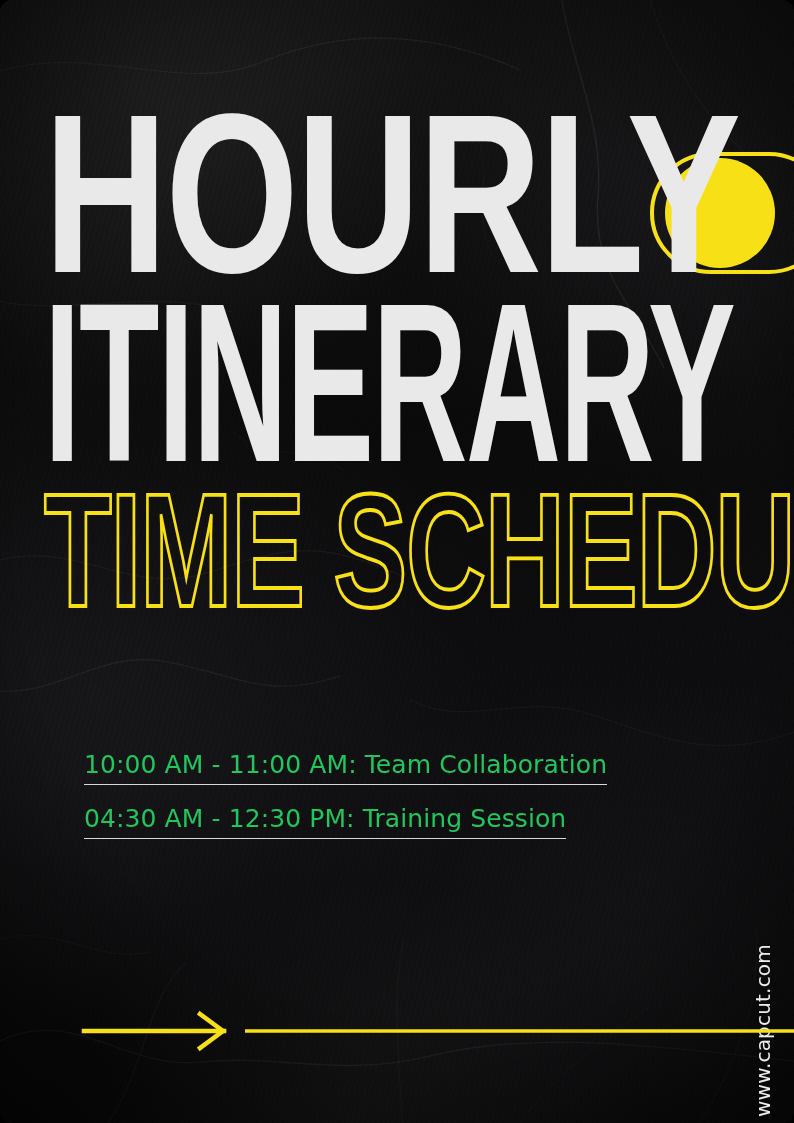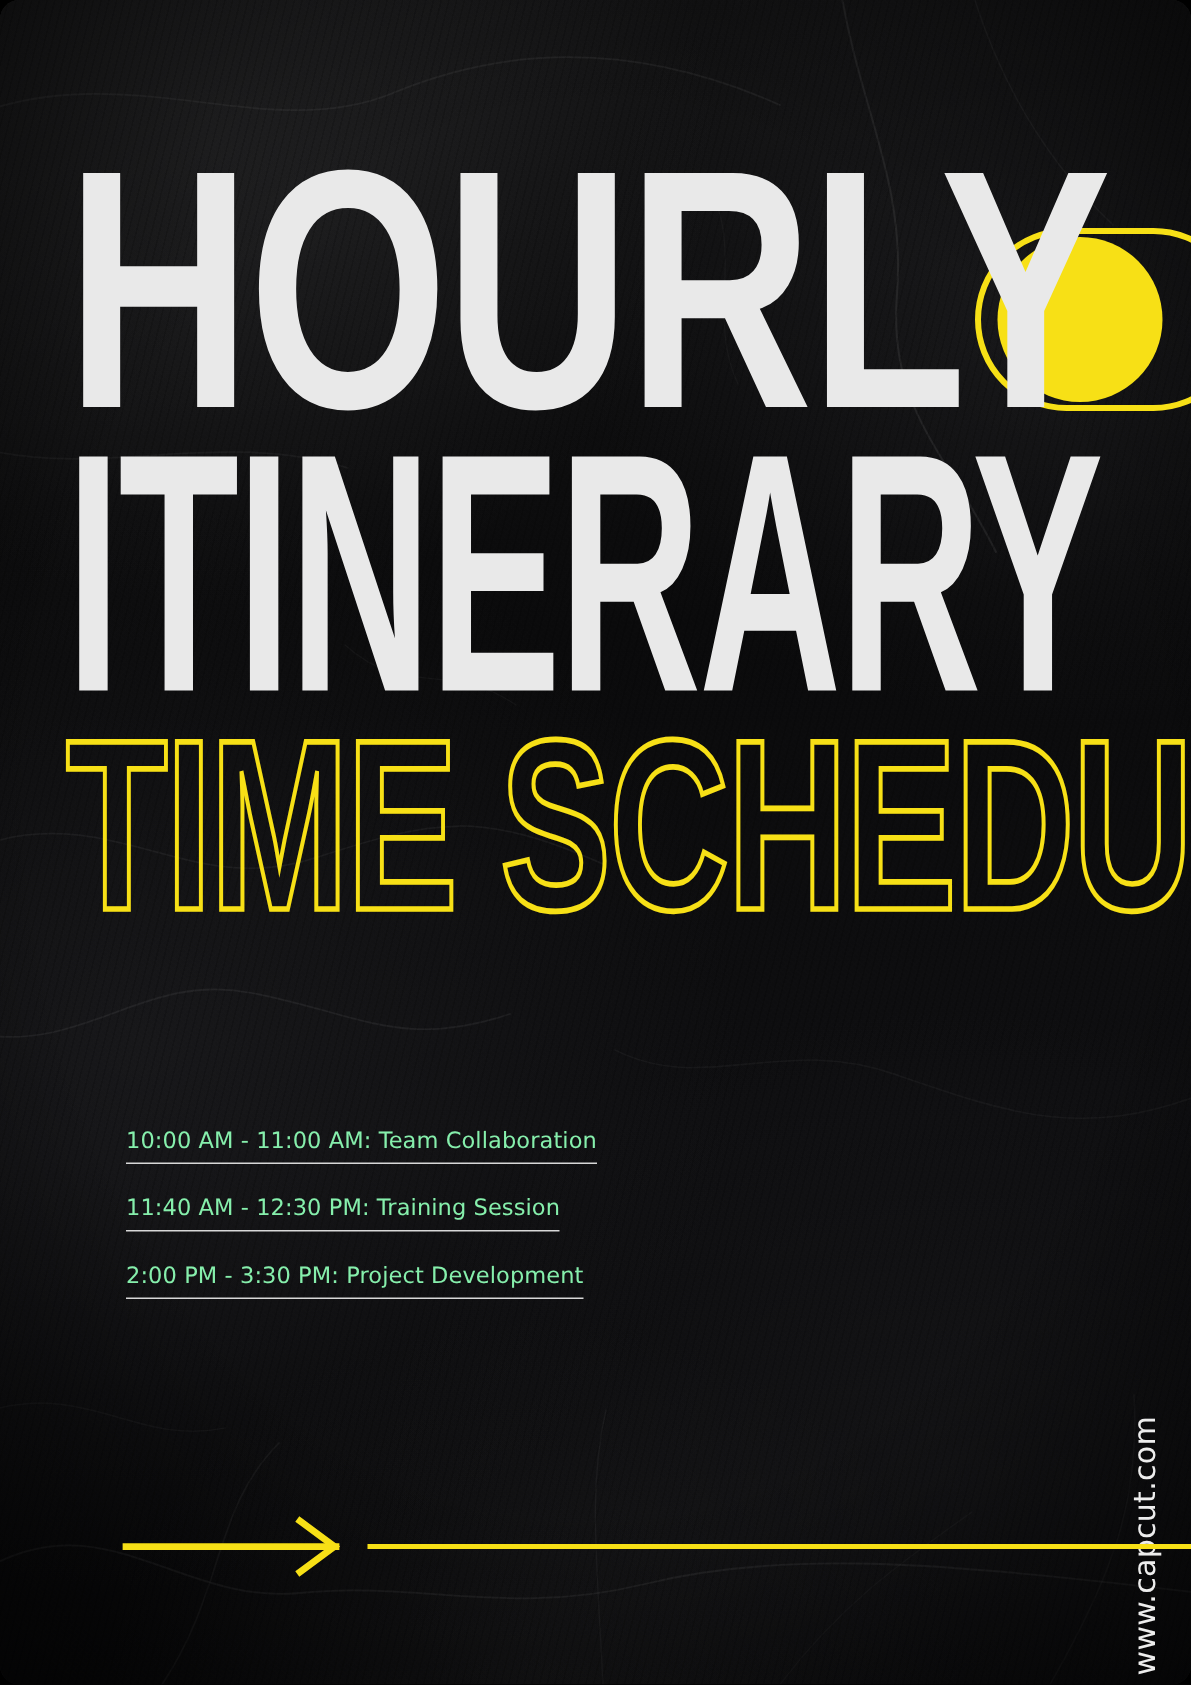--- a/index.html
+++ b/index.html
@@ -127,24 +127,24 @@
     position: absolute;
     left: 84px;
     top: 752px;
     width: 560px;
     list-style: none;
     margin: 0;
     padding: 0;
   }
   .schedule-item {
     font-family: "DejaVu Sans", sans-serif;
-    font-size: 15px;
+    font-size: 25px;
     font-weight: 400;
     letter-spacing: 0.004em;
-    color: #86efac;
+    color: #22c55e;
     line-height: 1.0;
     padding-bottom: 7px;
     margin-bottom: 21px;
     border-bottom: 1.6px solid #D8D8D8;
     display: inline-block;
     white-space: nowrap;
   }
   .schedule-row { display: block; }
 
   
@@ -212,24 +212,21 @@
       <span class="head-line head-hourly">HOURLY</span>
       <span class="head-line head-itinerary">ITINERARY</span>
       <span class="head-line head-sub">TIME SCHEDULE</span>
     </div>
 
     <ul class="schedule">
       <li class="schedule-row">
         <span class="schedule-item">10:00 AM - 11:00 AM: Team Collaboration</span>
       </li>
       <li class="schedule-row">
-        <span class="schedule-item">11:40 AM - 12:30 PM: Training Session</span>
-      </li>
-      <li class="schedule-row">
-        <span class="schedule-item">2:00 PM - 3:30 PM: Project Development</span>
+        <span class="schedule-item">04:30 AM - 12:30 PM: Training Session</span>
       </li>
     </ul>
 
     <div class="site-url">www.capcut.com</div>
 
     <svg class="bottom-rule" viewBox="0 0 794 44" aria-hidden="true">
       <g stroke="#F7E016" fill="none" stroke-width="4.5" stroke-linecap="square">
         <line x1="84" y1="23" x2="224" y2="23"></line>
         <polyline points="200,6 223,23 200,40" stroke-linejoin="miter"></polyline>
       </g>

